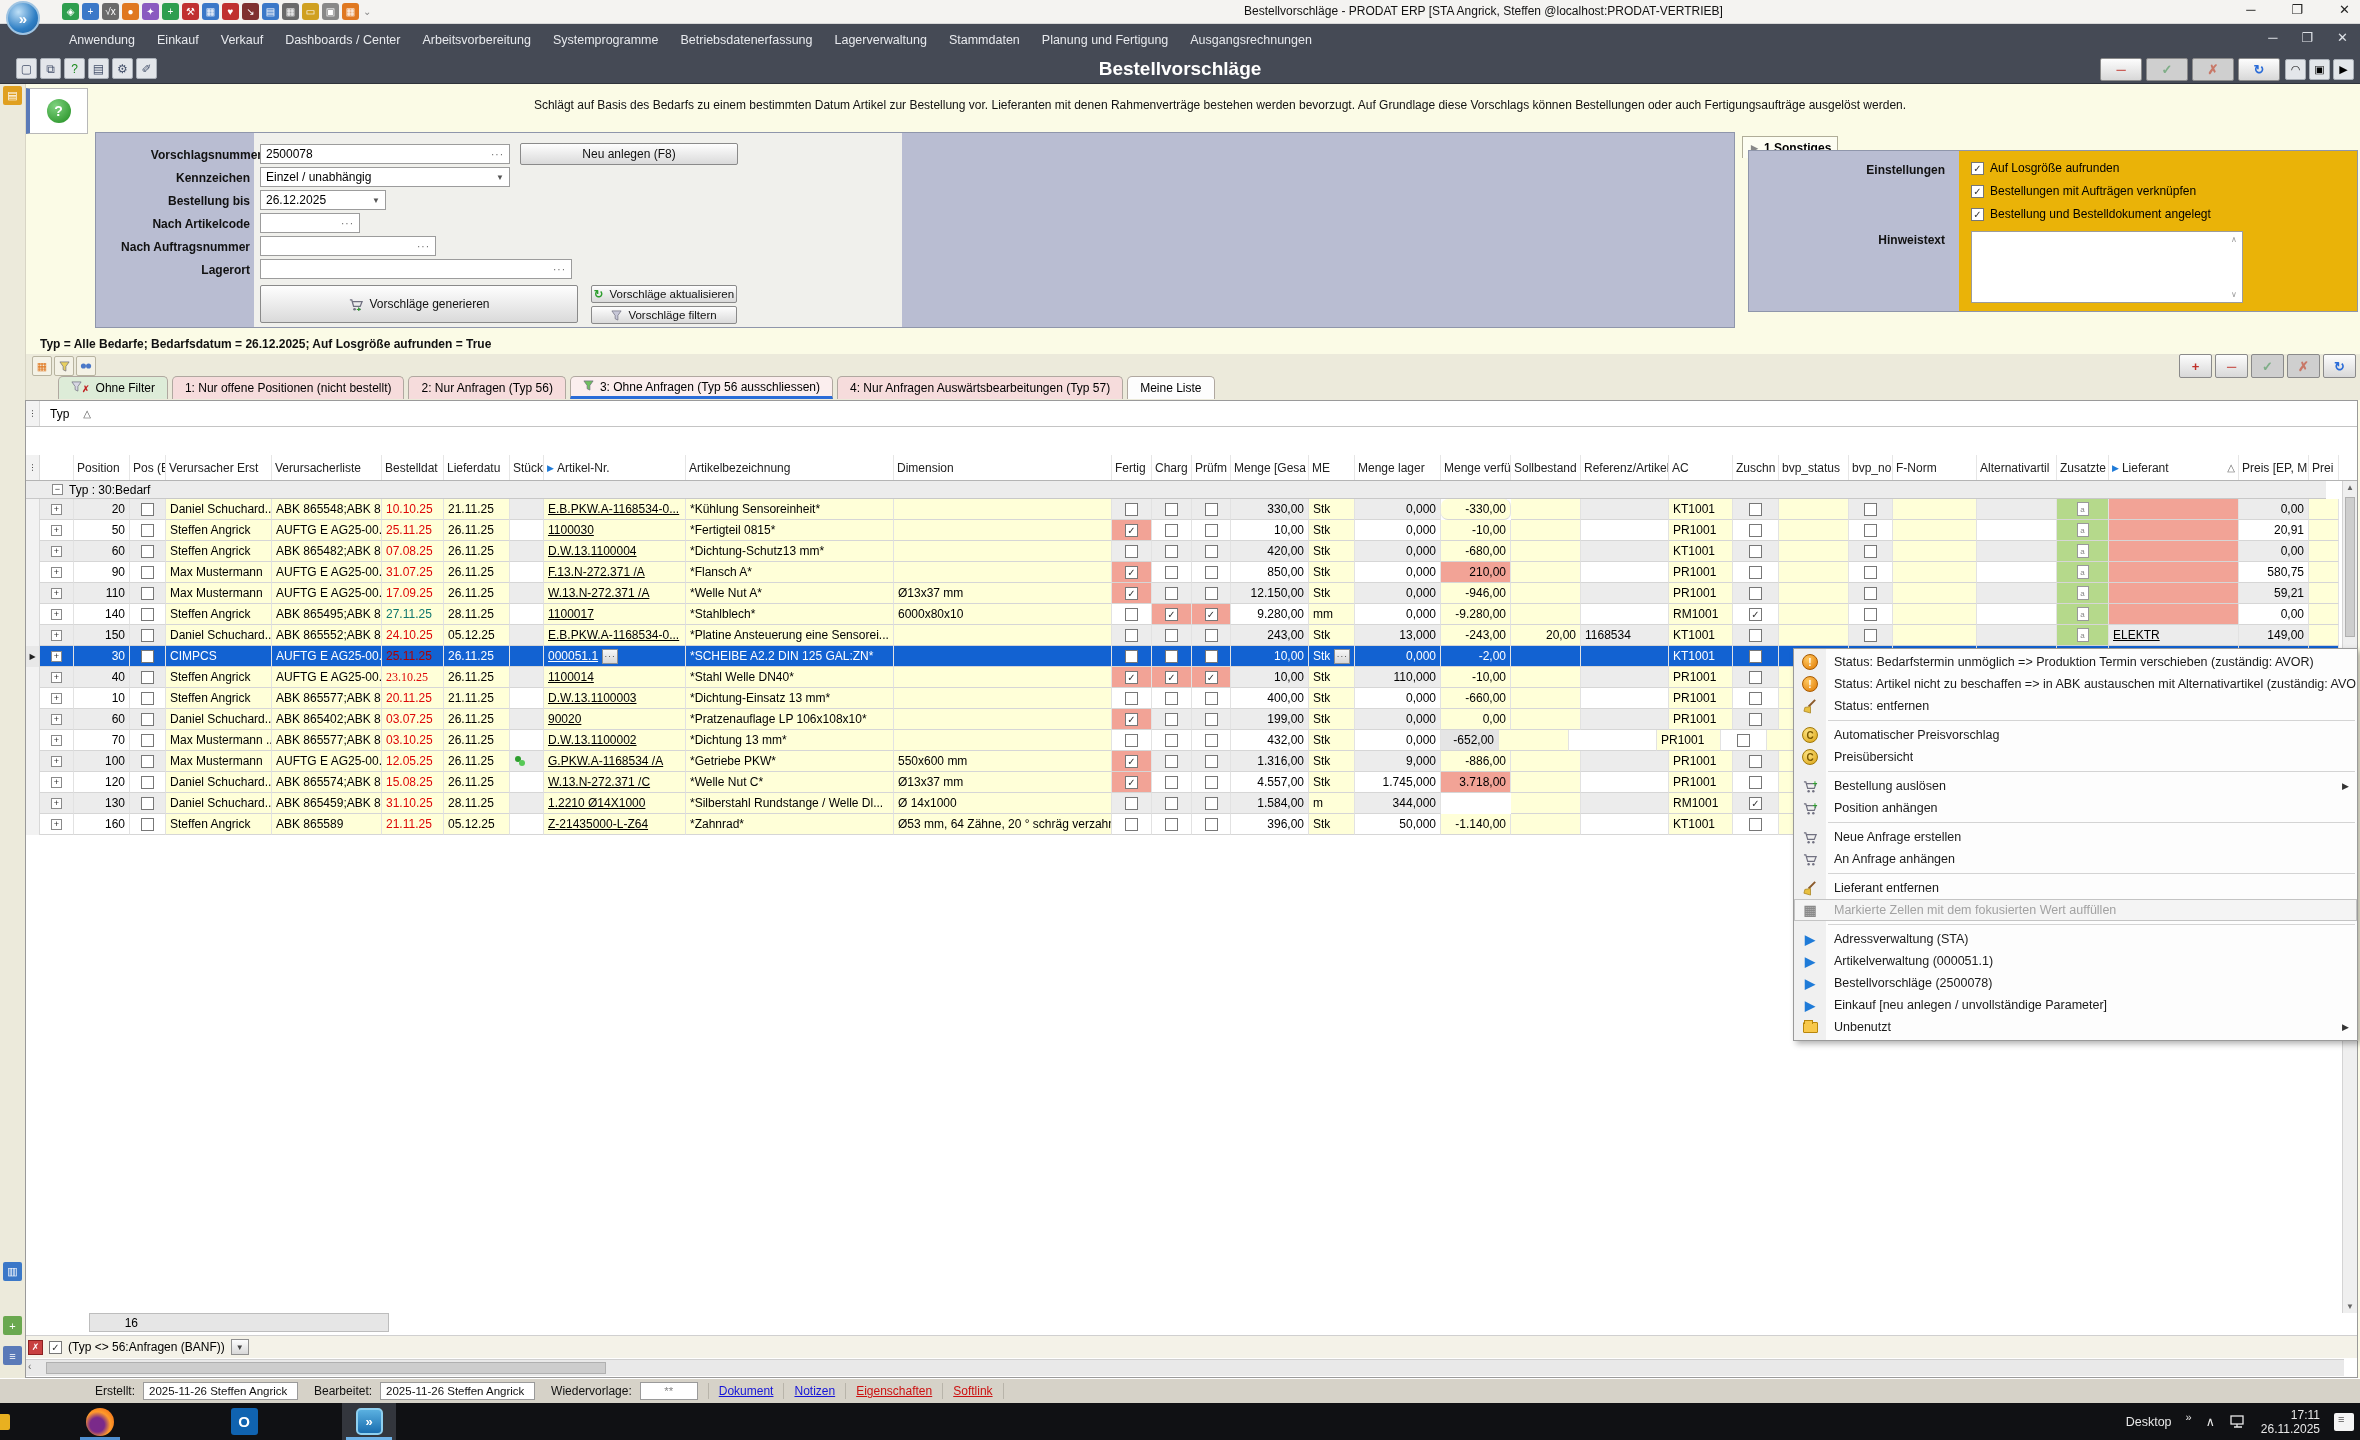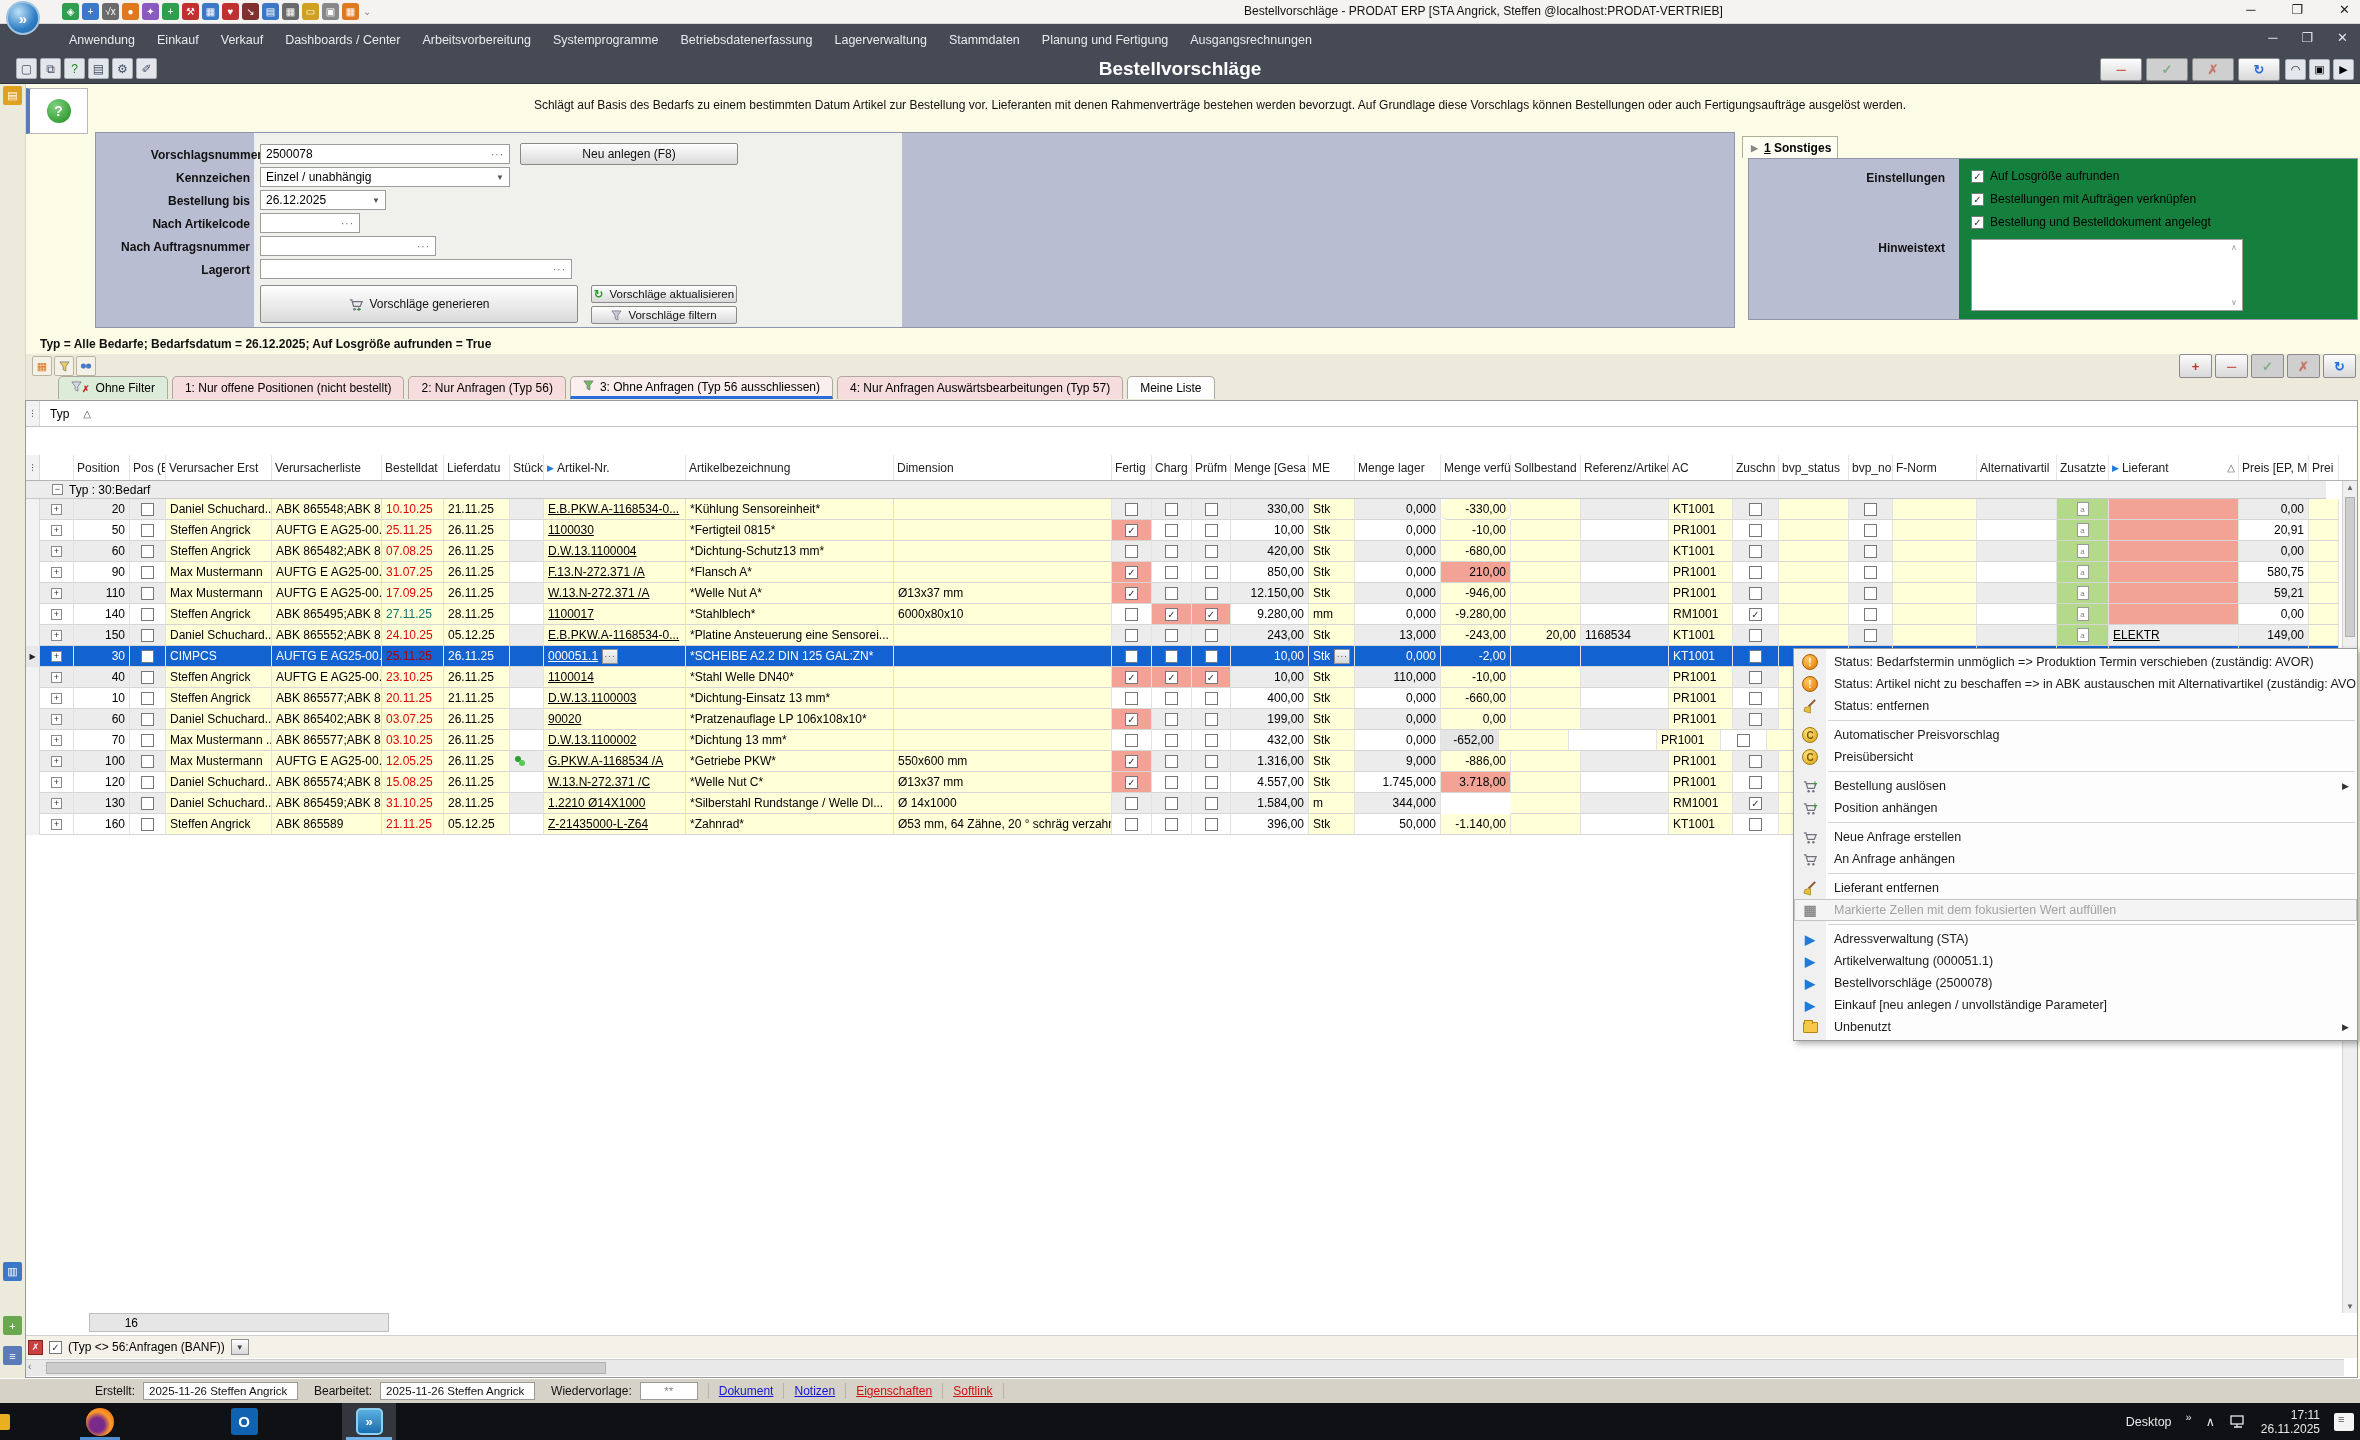--- a/index.html
+++ b/index.html
@@ -39,21 +39,21 @@
 
   
   .form-panel { position:absolute; left:95px; top:132px; width:1640px; height:196px; background:#b9bdd2; border:1px solid #8f96ab; }
   .f-light { position:absolute; left:158px; top:0; width:648px; height:194px; background:#f0f0ec; }
   .f-label { position:absolute; width:150px; text-align:right; font-weight:bold; font-size:12px; color:#111; }
   .f-input { position:absolute; height:20px; border:1px solid #9c9c9c; background:#fff; font-size:12px; padding:0 5px; display:flex; align-items:center; }
   .f-input .dots { margin-left:auto; color:#666; font-size:10px; letter-spacing:1px; }
   .f-input .darr { margin-left:auto; color:#555; font-size:8px; }
   .btn { background:linear-gradient(#fefefe,#dadada); border:1px solid #8a8a8a; border-radius:2px; font-size:12px; color:#111; display:flex; align-items:center; justify-content:center; gap:6px; }
   .sonst-tab { position:absolute; left:1742px; top:136px; width:96px; height:22px; background:#fdfdf2; border:1px solid #b0ad98; border-bottom:none; font-size:12px; font-weight:bold; display:flex; align-items:center; gap:6px; padding-left:8px; }
-  .right-panel { position:absolute; left:1748px; top:158px; width:610px; height:162px; background:#15803d; border:1px solid #8f96ab; }
+  .right-panel { position:absolute; left:1748px; top:150px; width:610px; height:162px; background:#eab308; border:1px solid #8f96ab; }
   .rp-labelcol { position:absolute; left:0; top:0; width:210px; height:160px; background:#b9bdd2; }
   .rp-label { position:absolute; width:196px; text-align:right; font-weight:bold; font-size:12px; color:#111; }
   .rp-checks { position:absolute; left:222px; top:10px; display:flex; flex-direction:column; gap:9px; }
   .chk { display:flex; align-items:center; gap:6px; font-size:12px; }
   .cbox { width:13px; height:13px; border:1px solid #777; background:#fff; font-size:10px; line-height:11px; text-align:center; color:#333; flex:none; }
   .hinweis-area { position:absolute; left:222px; top:80px; width:272px; height:72px; background:#fff; border:1px solid #9c9c9c; }
   .hinweis-area .scr { position:absolute; right:1px; top:1px; width:14px; height:68px; color:#999; font-size:8px; display:flex; flex-direction:column; justify-content:space-between; align-items:center; padding:2px 0; }
 
   
   .statusline { position:absolute; left:40px; top:337px; font-size:12px; font-weight:bold; color:#111; }
@@ -835,21 +835,21 @@
           <div class="gutter" style="background:#f2f2f2"></div>
           <div class="cell" style="width:34px;background:#ececec;">
             <span class="expico">+</span>
           </div>
           <div class="cell num" style="width:56px;background:#ececec;justify-content:flex-end;">40</div>
           <div class="cell" style="width:36px;background:#ececec;">
             <span class="cbox" style="margin:0 auto"></span>
           </div>
           <div class="cell" style="width:106px;background:#ffffd8;">Steffen Angrick</div>
           <div class="cell" style="width:110px;background:#ffffd8;">AUFTG E AG25-00...</div>
-          <div class="cell" style="width:62px;background:#ffffd8;">
+          <div class="cell" style="width:62px;background:#ffffd8;font-family:Liberation Serif, serif;">
             <span style="color:#dd0707">23.10.25</span>
           </div>
           <div class="cell" style="width:66px;background:#ffffd8;">26.11.25</div>
           <div class="cell" style="width:34px;background:#ececec;"></div>
           <div class="cell" style="width:142px;background:#ffffd8;">
             <span class="lnk">1100014</span>
           </div>
           <div class="cell" style="width:208px;background:#ffffd8;">*Stahl Welle DN40*</div>
           <div class="cell" style="width:218px;background:#ffffd8;"></div>
           <div class="cell" style="width:40px;background:#f2a396;">

